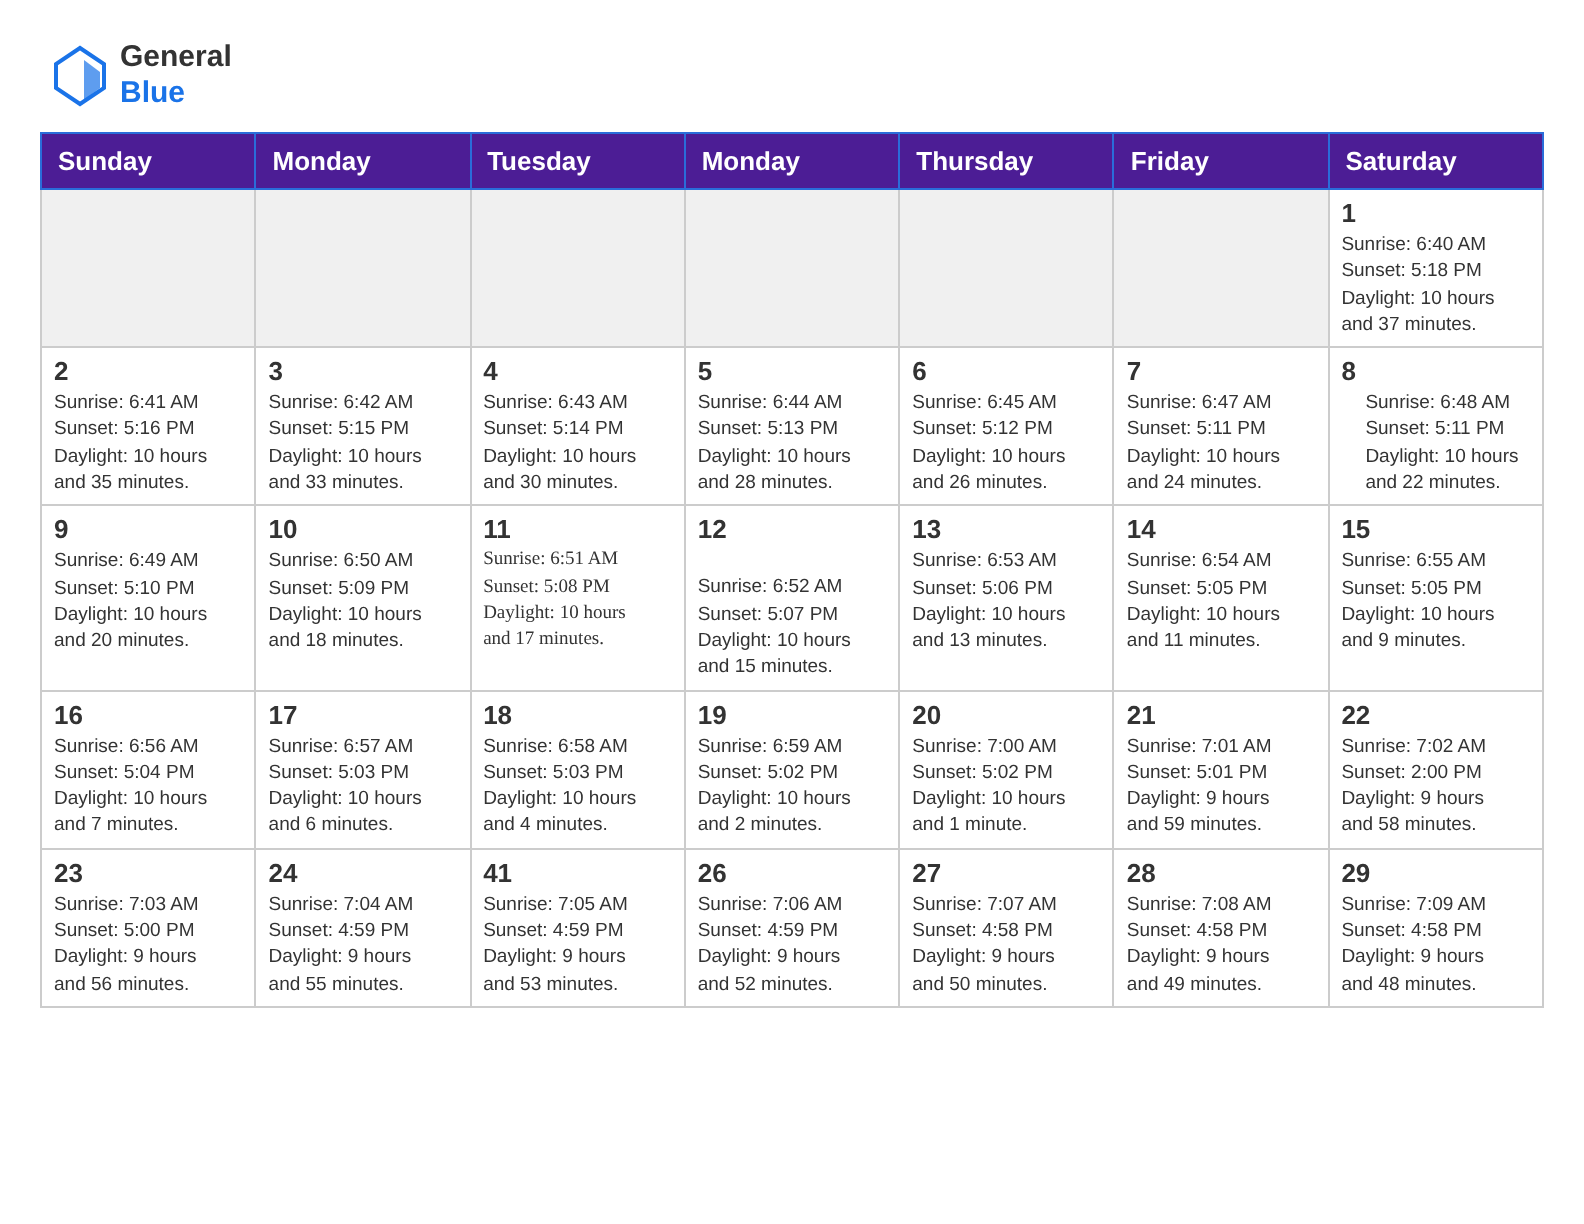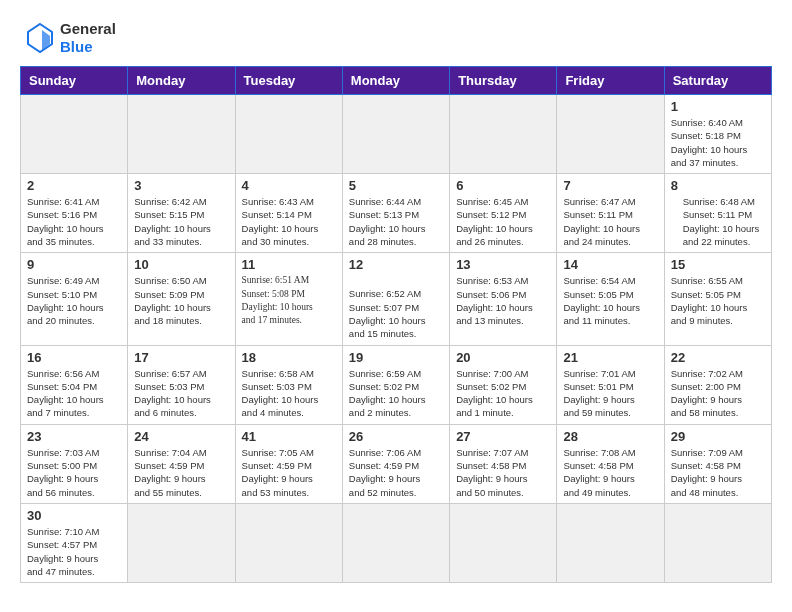--- a/index.html
+++ b/index.html
@@ -324,29 +324,14 @@
 and 49 minutes.</div>
         </td>
         <td>
           <span class="day-number">29</span>
           <div class="day-info" style="white-space: pre-line;">Sunrise: 7:09 AM
 Sunset: 4:58 PM
 Daylight: 9 hours
 and 48 minutes.</div>
         </td>
       </tr>
-      <tr class="last-row">
-        <td class="has-data">
-          <span class="day-number">30</span>
-          <div class="day-info" style="white-space: pre-line;">Sunrise: 7:10 AM
-Sunset: 4:57 PM
-Daylight: 9 hours
-and 47 minutes.</div>
-        </td>
-        <td class="empty"></td>
-        <td class="empty"></td>
-        <td class="empty"></td>
-        <td class="empty"></td>
-        <td class="empty"></td>
-        <td class="empty"></td>
-      </tr>
     </tbody>
 </table>
 
 </body></html>

